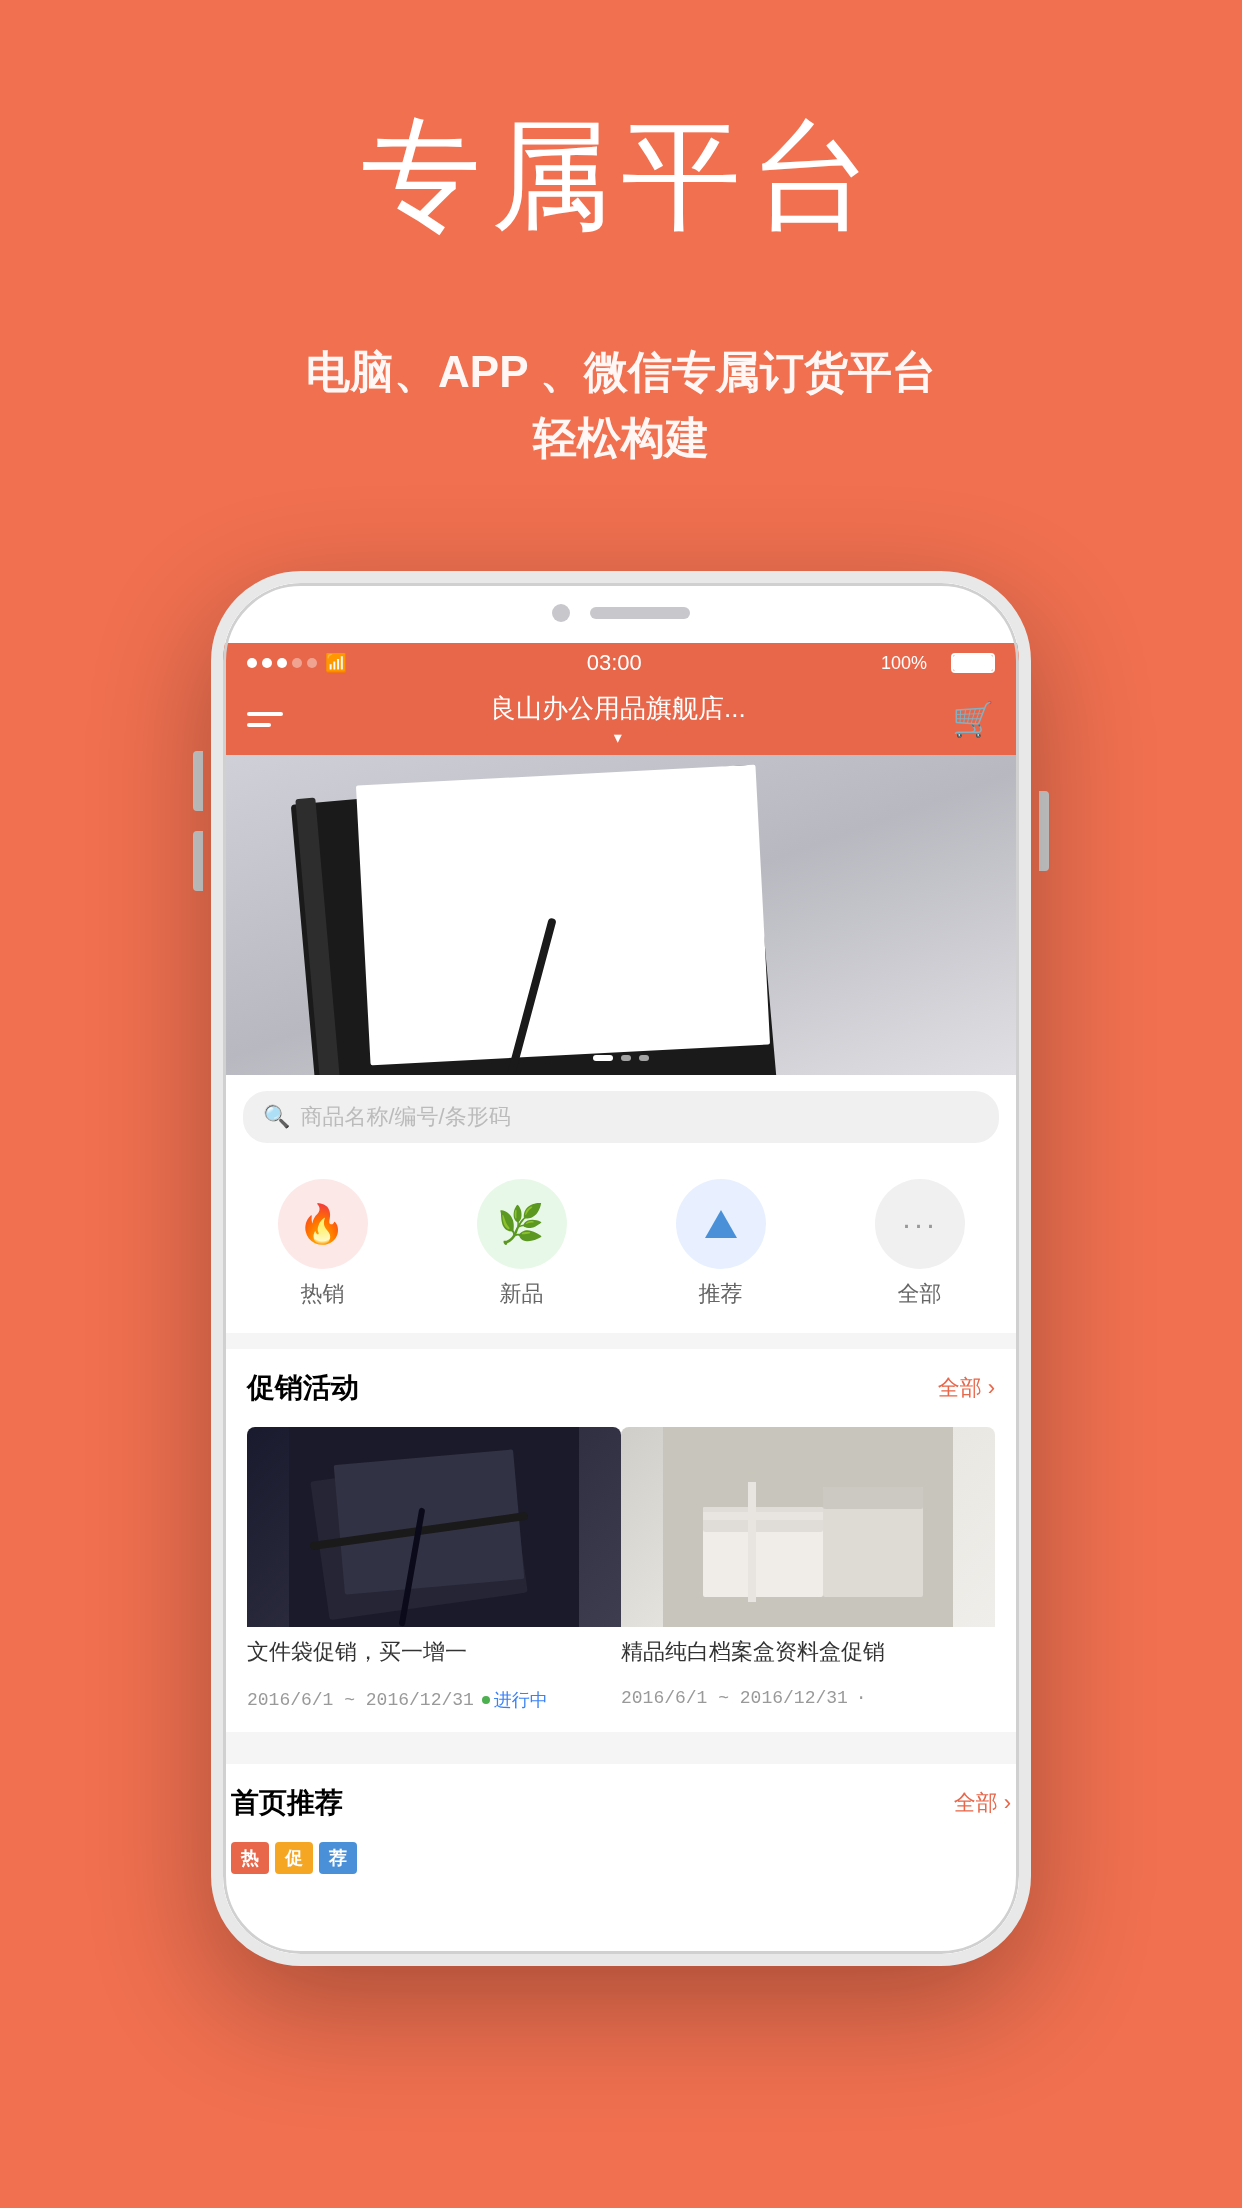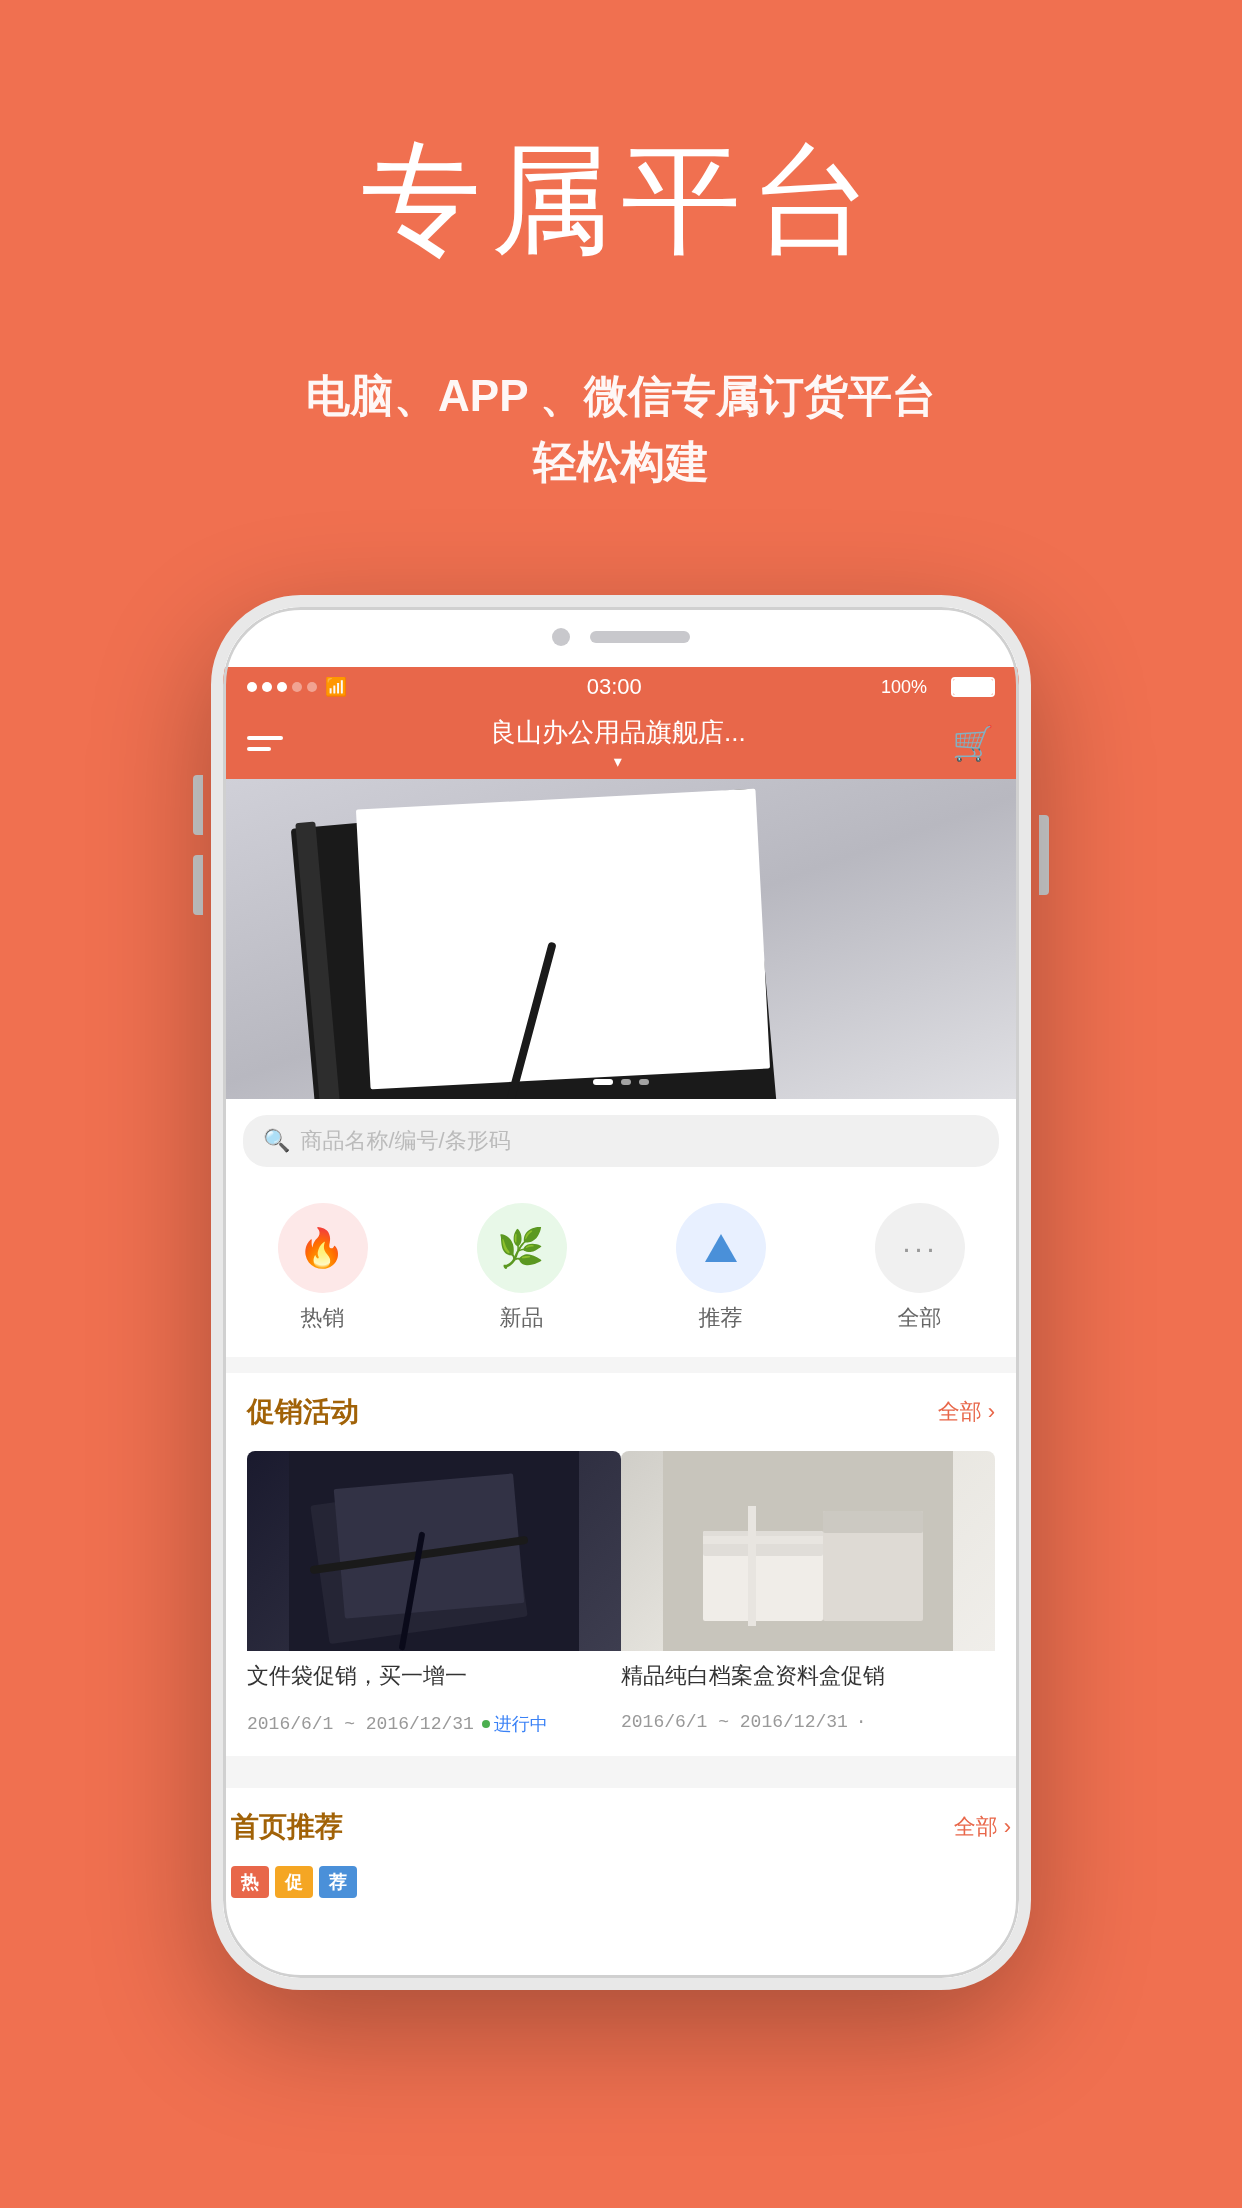--- a/index.html
+++ b/index.html
@@ -18,21 +18,21 @@
       width: 100%;
       height: 100%;
       display: flex;
       flex-direction: column;
       align-items: center;
       background-color: #F07050;
     }
 
     .header-section {
       text-align: center;
-      padding-top: 120px;
+      padding-top: 96px;
       padding-bottom: 60px;
     }
 
     .main-title {
       font-size: 120px;
       font-weight: 300;
       color: white;
       letter-spacing: 10px;
       margin-bottom: 80px;
     }
@@ -356,21 +356,21 @@
     .section-header {
       display: flex;
       justify-content: space-between;
       align-items: center;
       margin-bottom: 20px;
     }
 
     .section-title {
       font-size: 28px;
       font-weight: 600;
-      color: #a16207;
+      color: #000000;
     }
 
     .section-more {
       font-size: 22px;
       color: #E8674A;
       display: flex;
       align-items: center;
       gap: 6px;
     }
 

